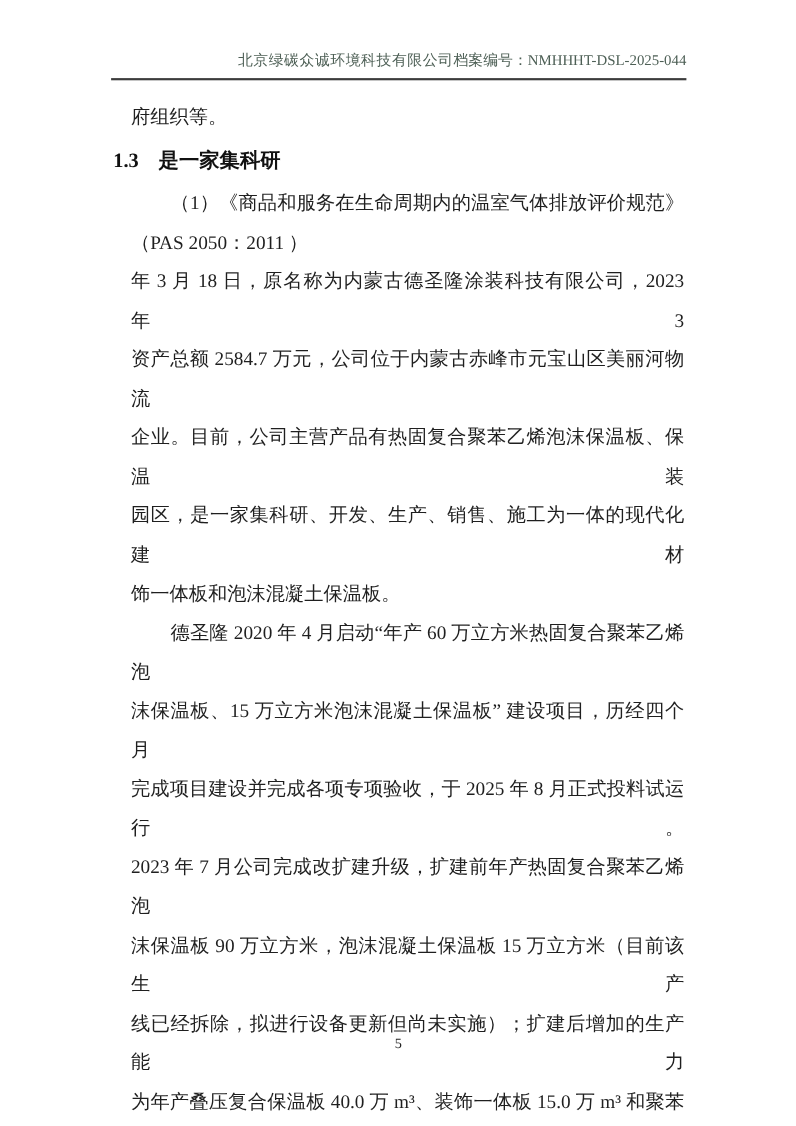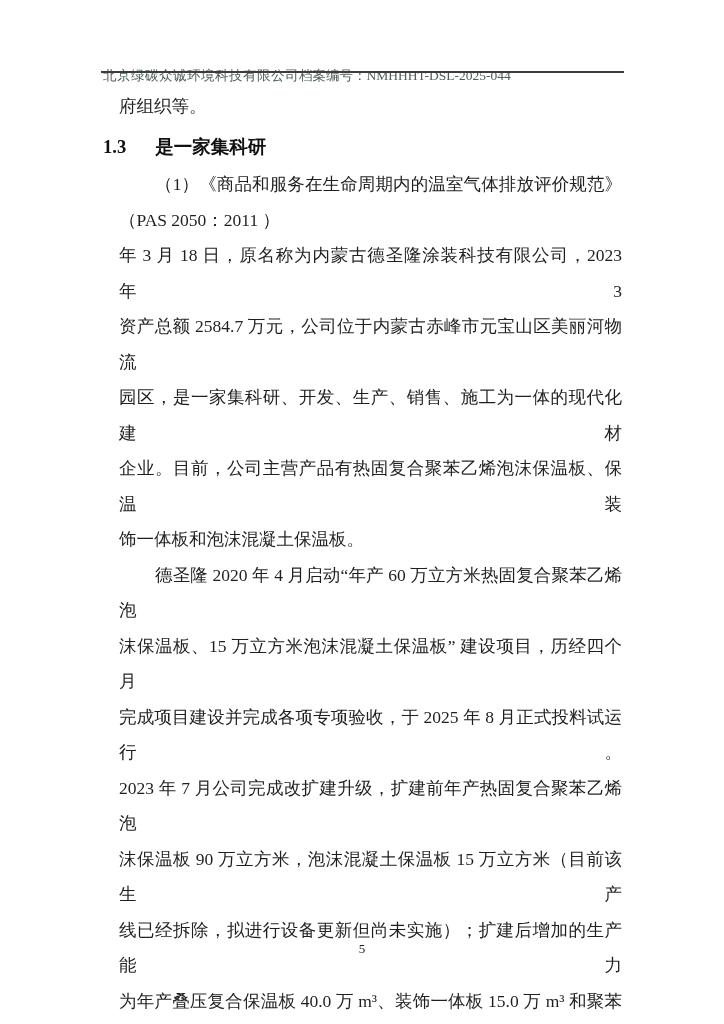--- a/index.html
+++ b/index.html
@@ -6,24 +6,23 @@
   body {
     width: 724px; height: 1024px;
     background: #ffffff;
     position: relative;
     font-family: "Liberation Serif", "DejaVu Serif", serif;
     overflow: hidden;
   }
   .page-header {
     position: absolute;
     left: 103px; top: 46px; width: 521px;
-    display: flex; justify-content: flex-start; align-items: baseline;
+    display: flex; justify-content: flex-end; align-items: baseline;
     font-size: 13.5px;
     color: #4d5f55;
-    margin-top: 21px;
   }
   .header-company { letter-spacing: 0.5px; }
   .header-file { white-space: nowrap; }
   .header-rule {
     position: absolute;
     left: 101px; top: 71px; width: 523px; height: 2px;
     background: #3c3c3c;
   }
   .doc-body {
     position: absolute;
@@ -37,21 +36,21 @@
     white-space: normal;
     text-align: justify;
     text-align-last: justify;
   }
   .ln.indent { text-indent: 36px; }
   .heading {
     font-weight: bold;
     font-size: 18.5px;
     margin: 5px 0 2px 0;
     display: flex;
-    gap: 29px;
+    gap: 18px;
     color: #111111;
   }
   .page-footer {
     position: absolute;
     left: 0; top: 941px; width: 724px;
     text-align: center;
     font-size: 13px;
     color: #222222;
   }
 </style>
@@ -67,22 +66,22 @@
 <div class="doc-body">
   <div class="ln">府组织等。</div>
   <div class="heading">
     <span>1.3</span>
     <span>是一家集科研</span>
   </div>
   <div class="ln just indent">（1）《商品和服务在生命周期内的温室气体排放评价规范》</div>
   <div class="ln">（PAS 2050：2011 ）</div>
   <div class="ln just">年 3 月 18 日，原名称为内蒙古德圣隆涂装科技有限公司，2023 年 3</div>
   <div class="ln just">资产总额 2584.7 万元，公司位于内蒙古赤峰市元宝山区美丽河物流</div>
+  <div class="ln just">企业。目前，公司主营产品有热固复合聚苯乙烯泡沫保温板、保温装</div>
   <div class="ln just">园区，是一家集科研、开发、生产、销售、施工为一体的现代化建材</div>
-  <div class="ln just">企业。目前，公司主营产品有热固复合聚苯乙烯泡沫保温板、保温装</div>
   <div class="ln">饰一体板和泡沫混凝土保温板。</div>
   <div class="ln just indent">德圣隆 2020 年 4 月启动“年产 60 万立方米热固复合聚苯乙烯泡</div>
   <div class="ln just">沫保温板、15 万立方米泡沫混凝土保温板” 建设项目，历经四个月</div>
   <div class="ln just">完成项目建设并完成各项专项验收，于 2025 年 8 月正式投料试运行。</div>
   <div class="ln just">2023 年 7 月公司完成改扩建升级，扩建前年产热固复合聚苯乙烯泡</div>
   <div class="ln just">沫保温板 90 万立方米，泡沫混凝土保温板 15 万立方米（目前该生产</div>
   <div class="ln just">线已经拆除，拟进行设备更新但尚未实施）；扩建后增加的生产能力</div>
   <div class="ln just">为年产叠压复合保温板 40.0 万 m³、装饰一体板 15.0 万 m³ 和聚苯板</div>
   <div class="ln">20.0 万 m³。</div>
 

